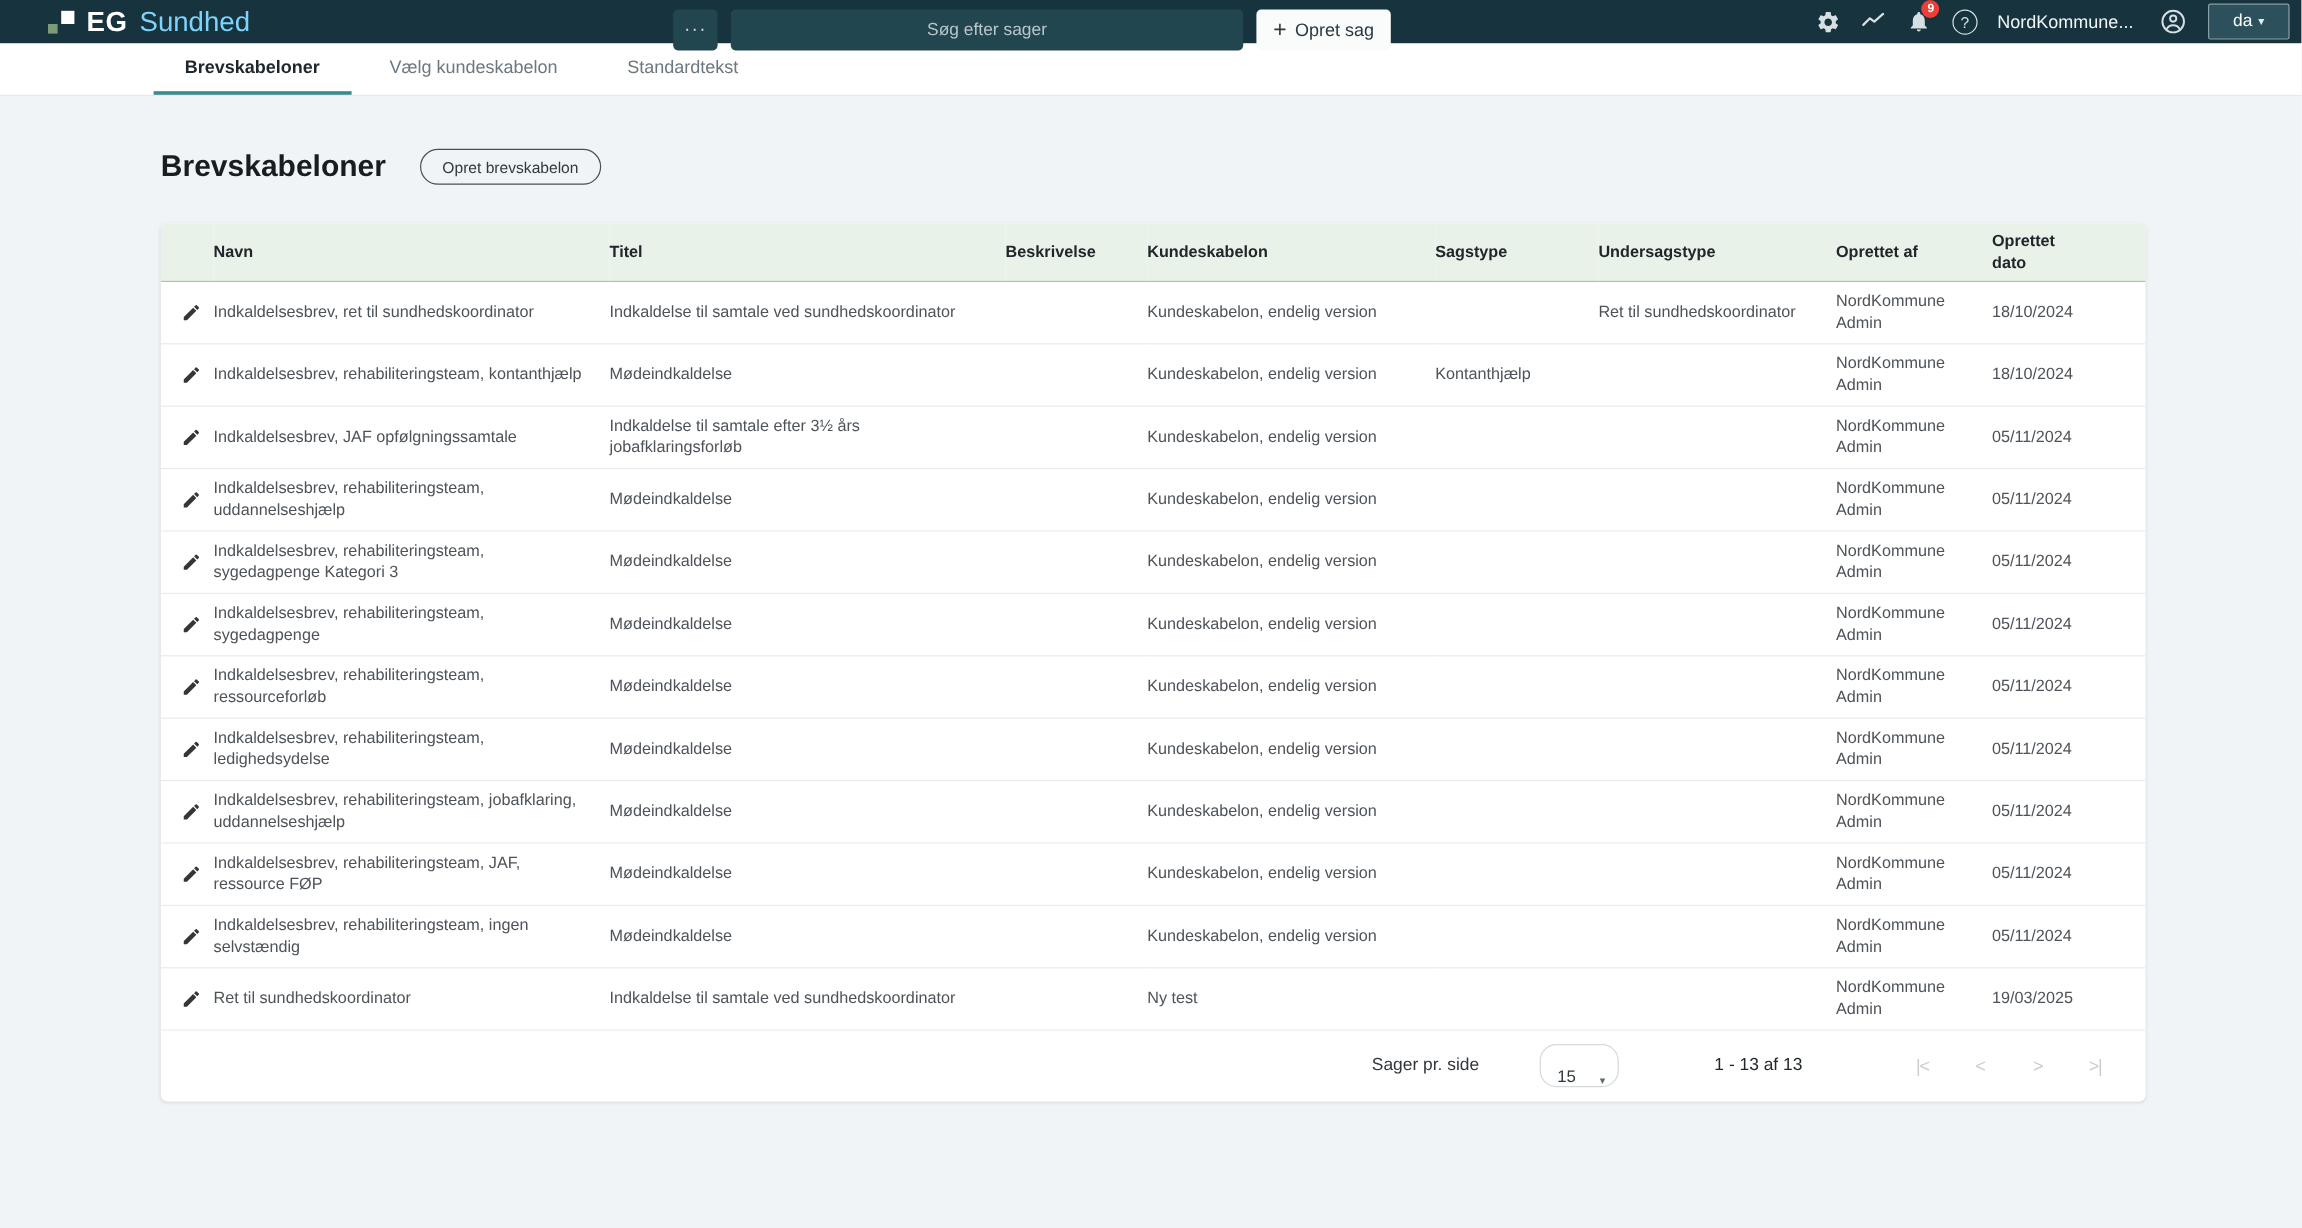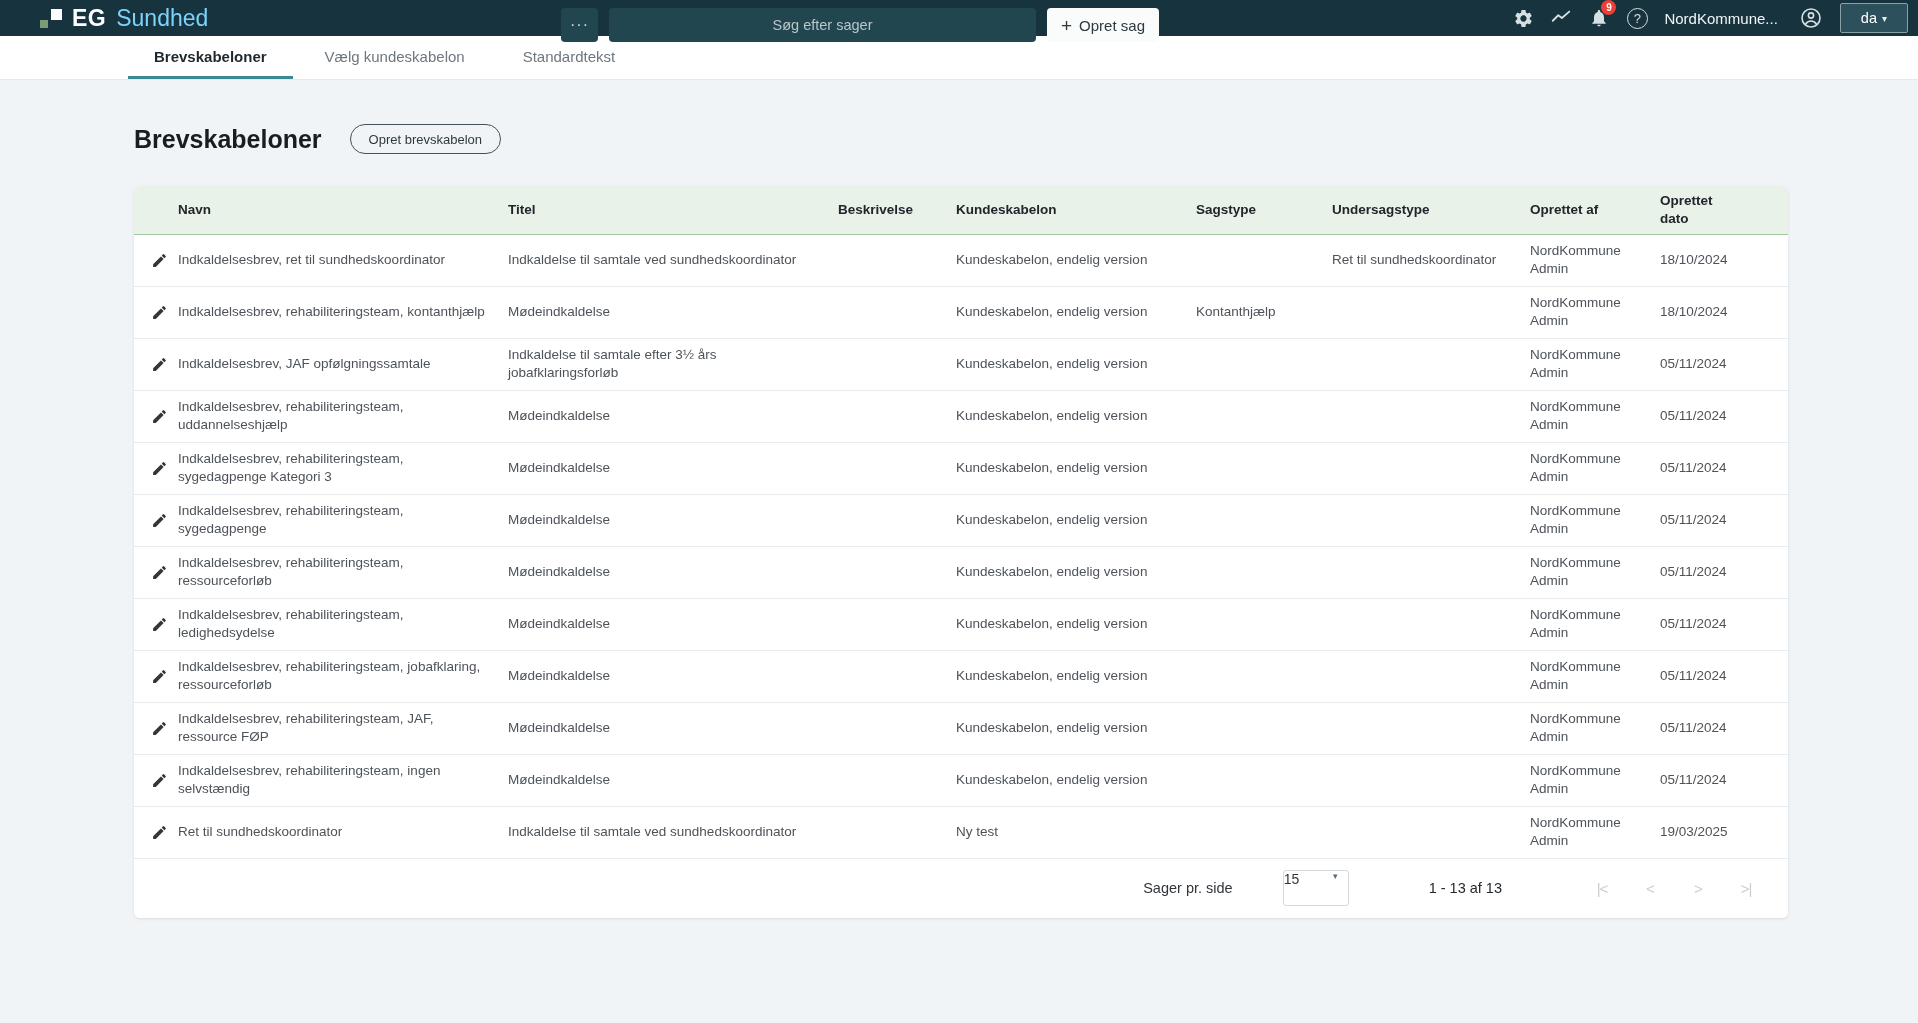--- a/index.html
+++ b/index.html
@@ -72,22 +72,22 @@
 
   tbody td { height: 52px; vertical-align: middle; font-size: 13.5px; color: #4d5359;
     line-height: 1.3; padding: 6px 14px 6px 0; border-bottom: 1px solid #e8ebee; }
   tbody td.c-icon { padding: 0 0 0 15px; }
   .edit-btn { background: none; border: none; cursor: pointer; padding: 2px; display: flex; align-items: center; }
 
   
   .pagination { height: 59px; display: flex; align-items: center; justify-content: flex-end;
     padding-right: 32px; background: #ffffff; gap: 34px; }
   .pp-label { font-size: 14.5px; color: #30363b; margin-right: 16px; }
-  .pp-select { width: 66px; height: 36px; border: 1px solid #d4d9dd; border-radius: 3px; background: #ffffff;
-    display: flex; align-items: flex-start; justify-content: space-between; padding: 0 10px 0 0;
+  .pp-select { width: 66px; height: 36px; border: 1px solid #d4d9dd; border-radius: 14px; background: #ffffff;
+    display: flex; align-items: flex-end; justify-content: space-between; padding: 0 10px 0 14px;
     font-size: 14px; color: #30363b; cursor: pointer; font-family: "Liberation Sans", sans-serif; }
   .pp-select .caret { font-size: 9px; color: #5f6a70; }
   .pp-range { font-size: 14.5px; color: #23282d; margin: 0 0 0 46px; text-align: center; }
   .pager-nav { display: flex; align-items: center; margin-left: 56px; gap: 28px; }
   .pager-btn { background: none; border: none; font-size: 15px; color: #c7cdd2; cursor: default;
     width: 20px; text-align: center; letter-spacing: -1px; font-family: "Liberation Sans", sans-serif; }
 </style>
 </head>
 <body>
 
@@ -320,21 +320,21 @@
           <td class="c-oprettet_dato">05/11/2024</td>
         </tr>
         <tr>
           <td class="c-icon">
             <button class="edit-btn">
               <svg width="17" height="17" viewBox="0 0 24 24" fill="#33373b">
                 <path d="M3 17.25V21h3.75L17.81 9.94l-3.75-3.75L3 17.25zm17.71-10.21c.39-.39.39-1.02 0-1.41l-2.34-2.34a.9959.9959 0 0 0-1.41 0l-1.83 1.83 3.75 3.75 1.83-1.83z"></path>
               </svg>
             </button>
           </td>
-          <td class="c-navn">Indkaldelsesbrev, rehabiliteringsteam, jobafklaring, ressourceforløb</td>
+          <td class="c-navn">Indkaldelsesbrev, rehabiliteringsteam, jobafklaring, uddannelseshjælp</td>
           <td class="c-titel">Mødeindkaldelse</td>
           <td class="c-beskrivelse"></td>
           <td class="c-kundeskabelon">Kundeskabelon, endelig version</td>
           <td class="c-sagstype"></td>
           <td class="c-undersagstype"></td>
           <td class="c-oprettet_af">NordKommune Admin</td>
           <td class="c-oprettet_dato">05/11/2024</td>
         </tr>
         <tr>
           <td class="c-icon">

